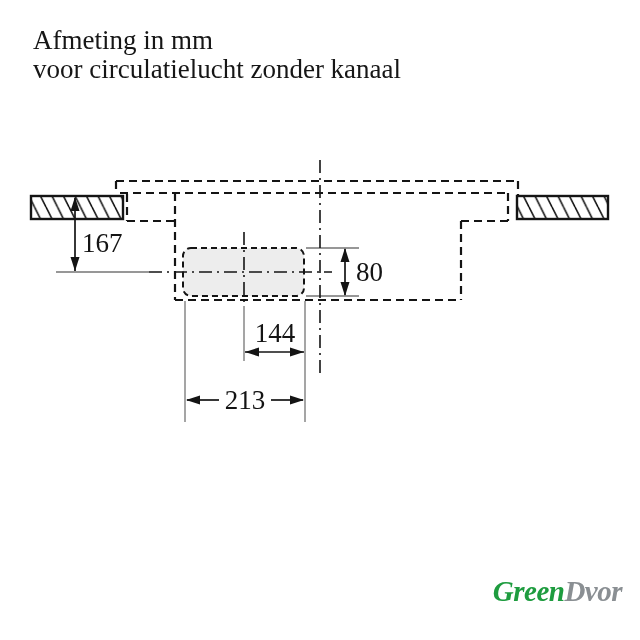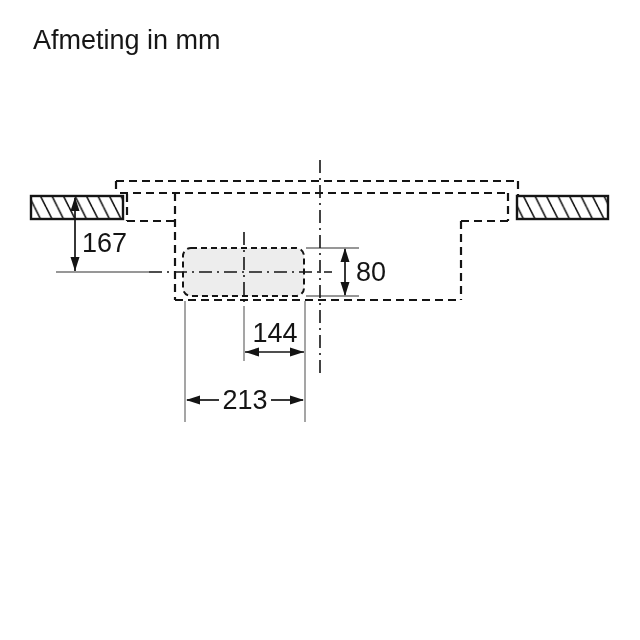--- a/index.html
+++ b/index.html
@@ -1,30 +1,31 @@
 <!DOCTYPE html>
 <html><head>
 <meta charset="utf-8">
 <style>
   html,body{margin:0;padding:0;background:#ffffff;}
   .page{position:relative;width:640px;height:640px;background:#ffffff;overflow:hidden;
-        font-family:Liberation Sans, sans-serif;}
+        font-family:Liberation Serif, serif;}
   .title{position:absolute;left:33px;top:26px;font-size:27px;line-height:29px;
          color:#161616;white-space:nowrap;}
   .drawing{position:absolute;left:0;top:0;width:640px;height:640px;}
   .logo{position:absolute;right:18px;top:575px;font-style:italic;font-weight:700;
         font-size:29px;letter-spacing:-0.5px;white-space:nowrap;}
 </style>
 </head>
 <body>
 
 <div class="page">
 
   <div class="title">
     <div>Afmeting in mm</div>
+    <div>voor circulatielucht zonder kanaal</div>
   </div>
 
   <svg class="drawing" viewBox="0 0 640 640">
     <defs>
       <pattern id="hatch" width="11.5" height="23" patternUnits="userSpaceOnUse">
         <path d="M-11.5,0 L0,23 M0,0 L11.5,23 M11.5,0 L23,23" stroke="#141414" stroke-width="1.6" fill="none"></path>
       </pattern>
     </defs>
 
     <g>
@@ -94,14 +95,17 @@
 
     <g stroke="#141414" stroke-width="1.7">
       <line x1="187" y1="400" x2="219" y2="400"></line>
       <line x1="271" y1="400" x2="303" y2="400"></line>
       <polygon points="186,400 200,395.5 200,404.5" fill="#141414" stroke="none"></polygon>
       <polygon points="304,400 290,395.5 290,404.5" fill="#141414" stroke="none"></polygon>
     </g>
     <text x="245" y="409" font-size="27" fill="#141414" text-anchor="middle">213</text>
   </svg>
 
+  <div class="logo">
+    <span style="color:#1e9c3f">Green</span><span style="color:#8a8f93">Dvor</span>
+  </div>
 
 </div>
 
 </body></html>

